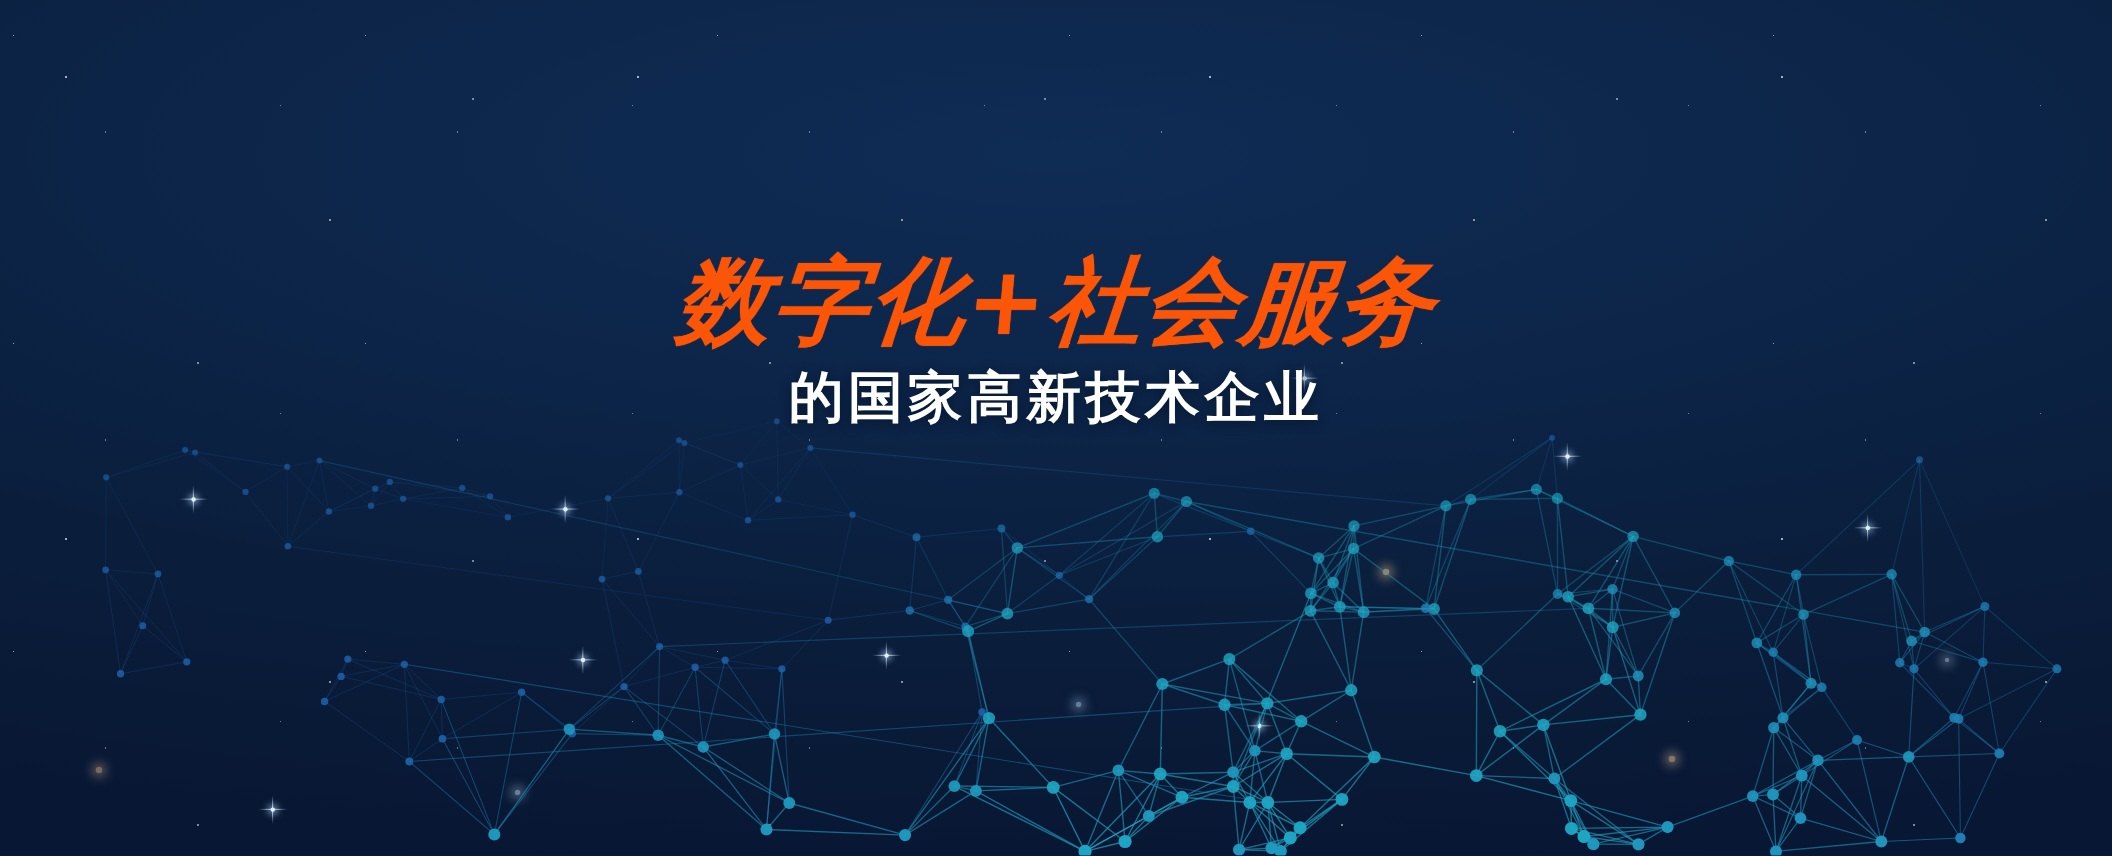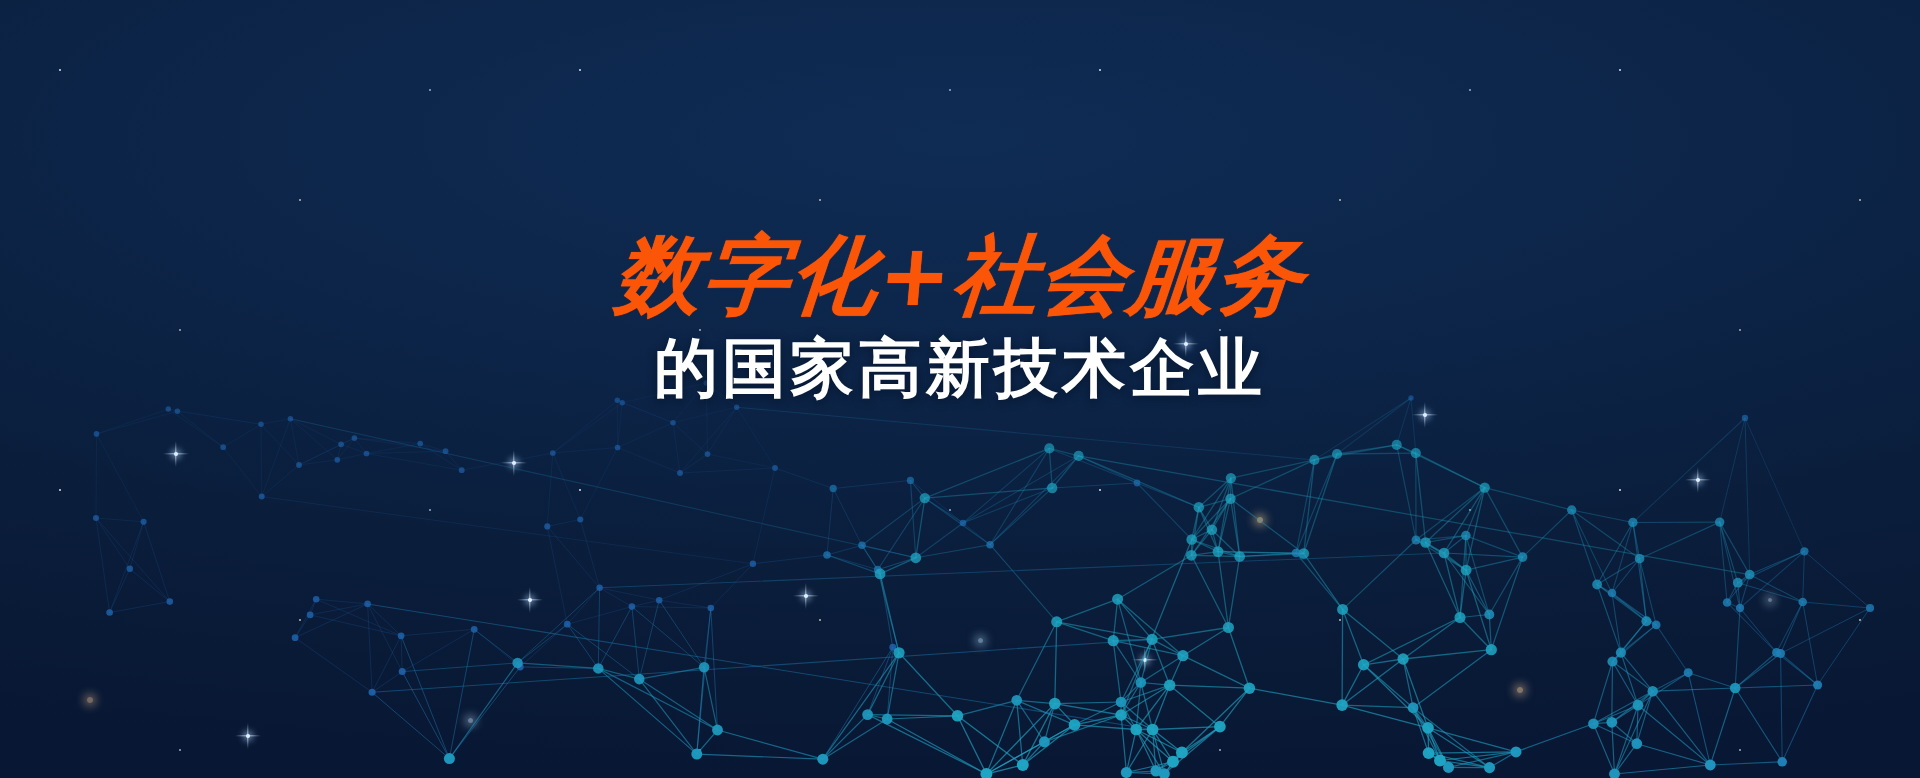--- a/index.html
+++ b/index.html
@@ -66,21 +66,21 @@
     color:#fb5508;
     font-style:italic;
     transform:skewX(-5deg);
     white-space:nowrap;
     text-shadow:0 0 1px #fb5508;
   }
   #subtitle{
     margin-top:18px;
     font-family:"DejaVu Serif","Liberation Serif",serif;
     font-weight:bold;
-    font-size:64px;
+    font-size:50px;
     line-height:1;
     letter-spacing:4px;
     color:#ffffff;
     white-space:nowrap;
     text-shadow:0 2px 10px rgba(6,20,42,.85);
   }
 </style>
 </head>
 <body>
 

